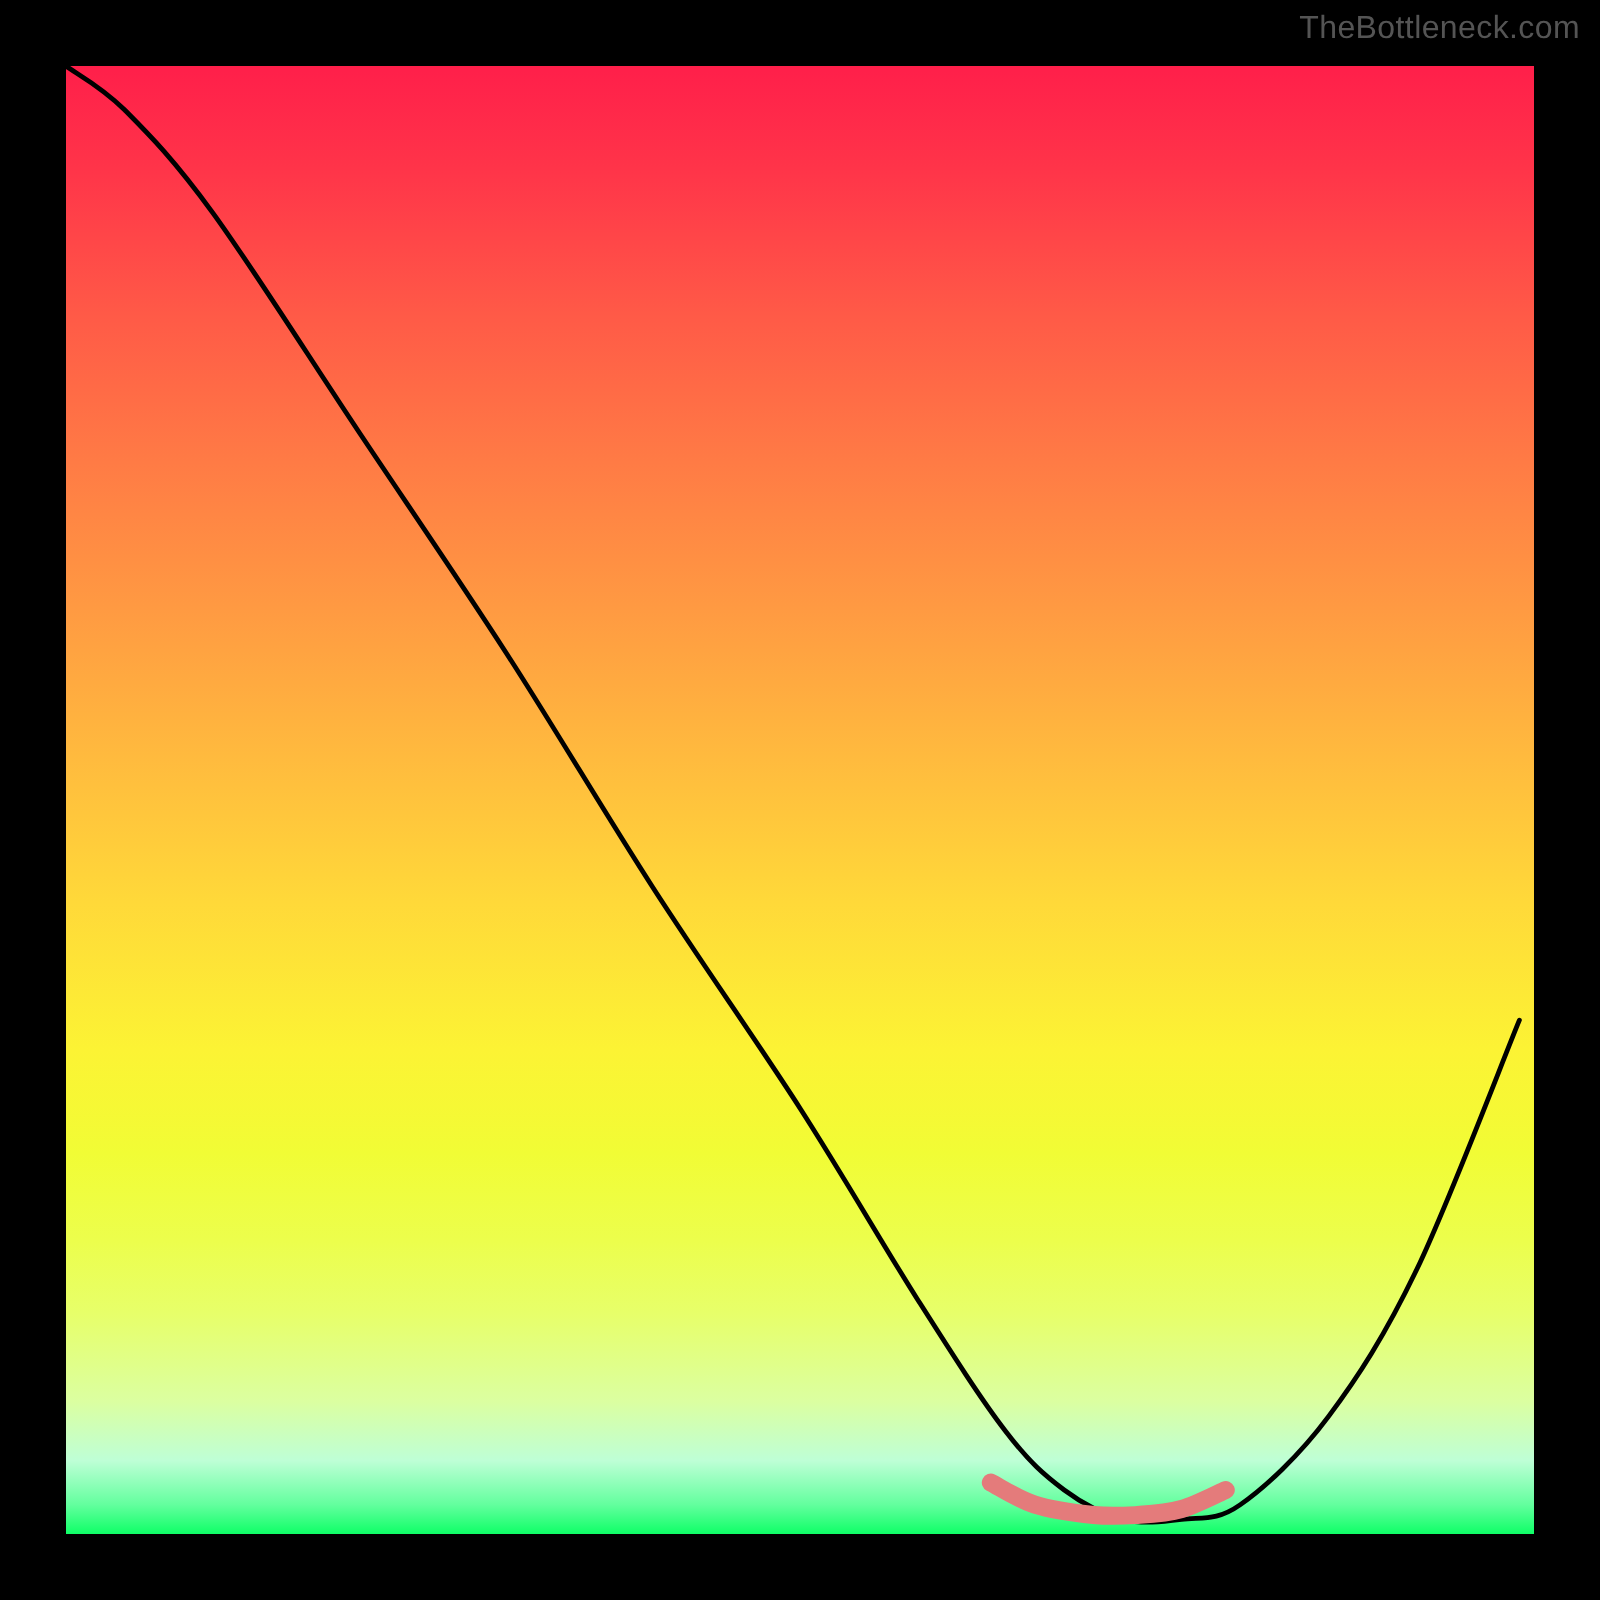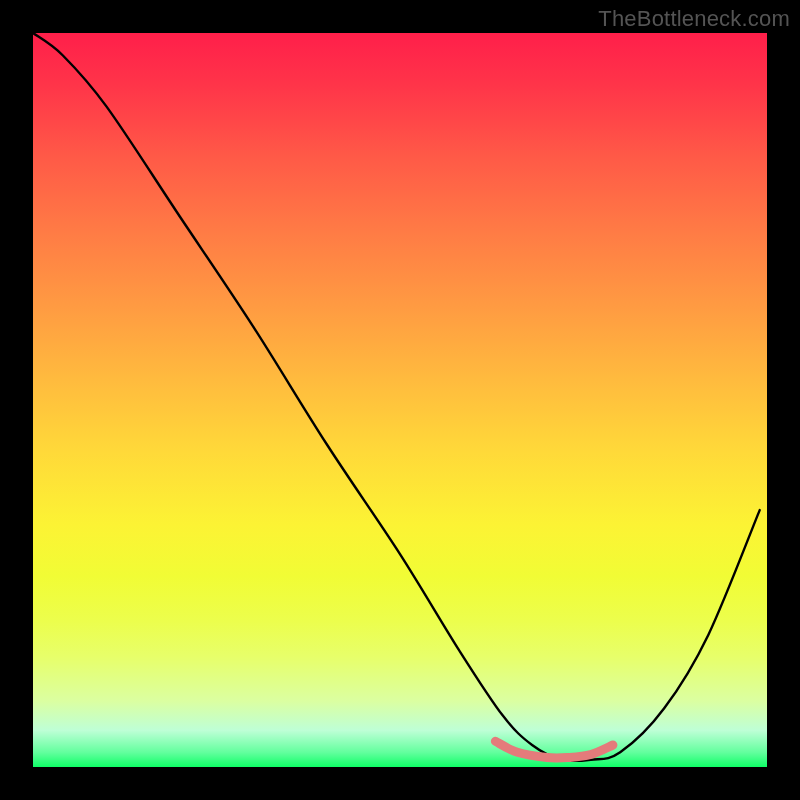--- a/index.html
+++ b/index.html
@@ -40,21 +40,21 @@
       #beffd6 95%,
       #63ff9e 98%,
       #0fff67 100%
     );
   }
   .watermark {
     position: absolute;
     top: 6px;
     right: 10px;
     color: #545454;
-    font-size: 22px;
+    font-size: 16px;
     font-weight: 500;
     letter-spacing: 0.2px;
     user-select: none;
   }
   svg.curve {
     position: absolute;
     left: 0;
     top: 0;
     width: 734px;
     height: 734px;

